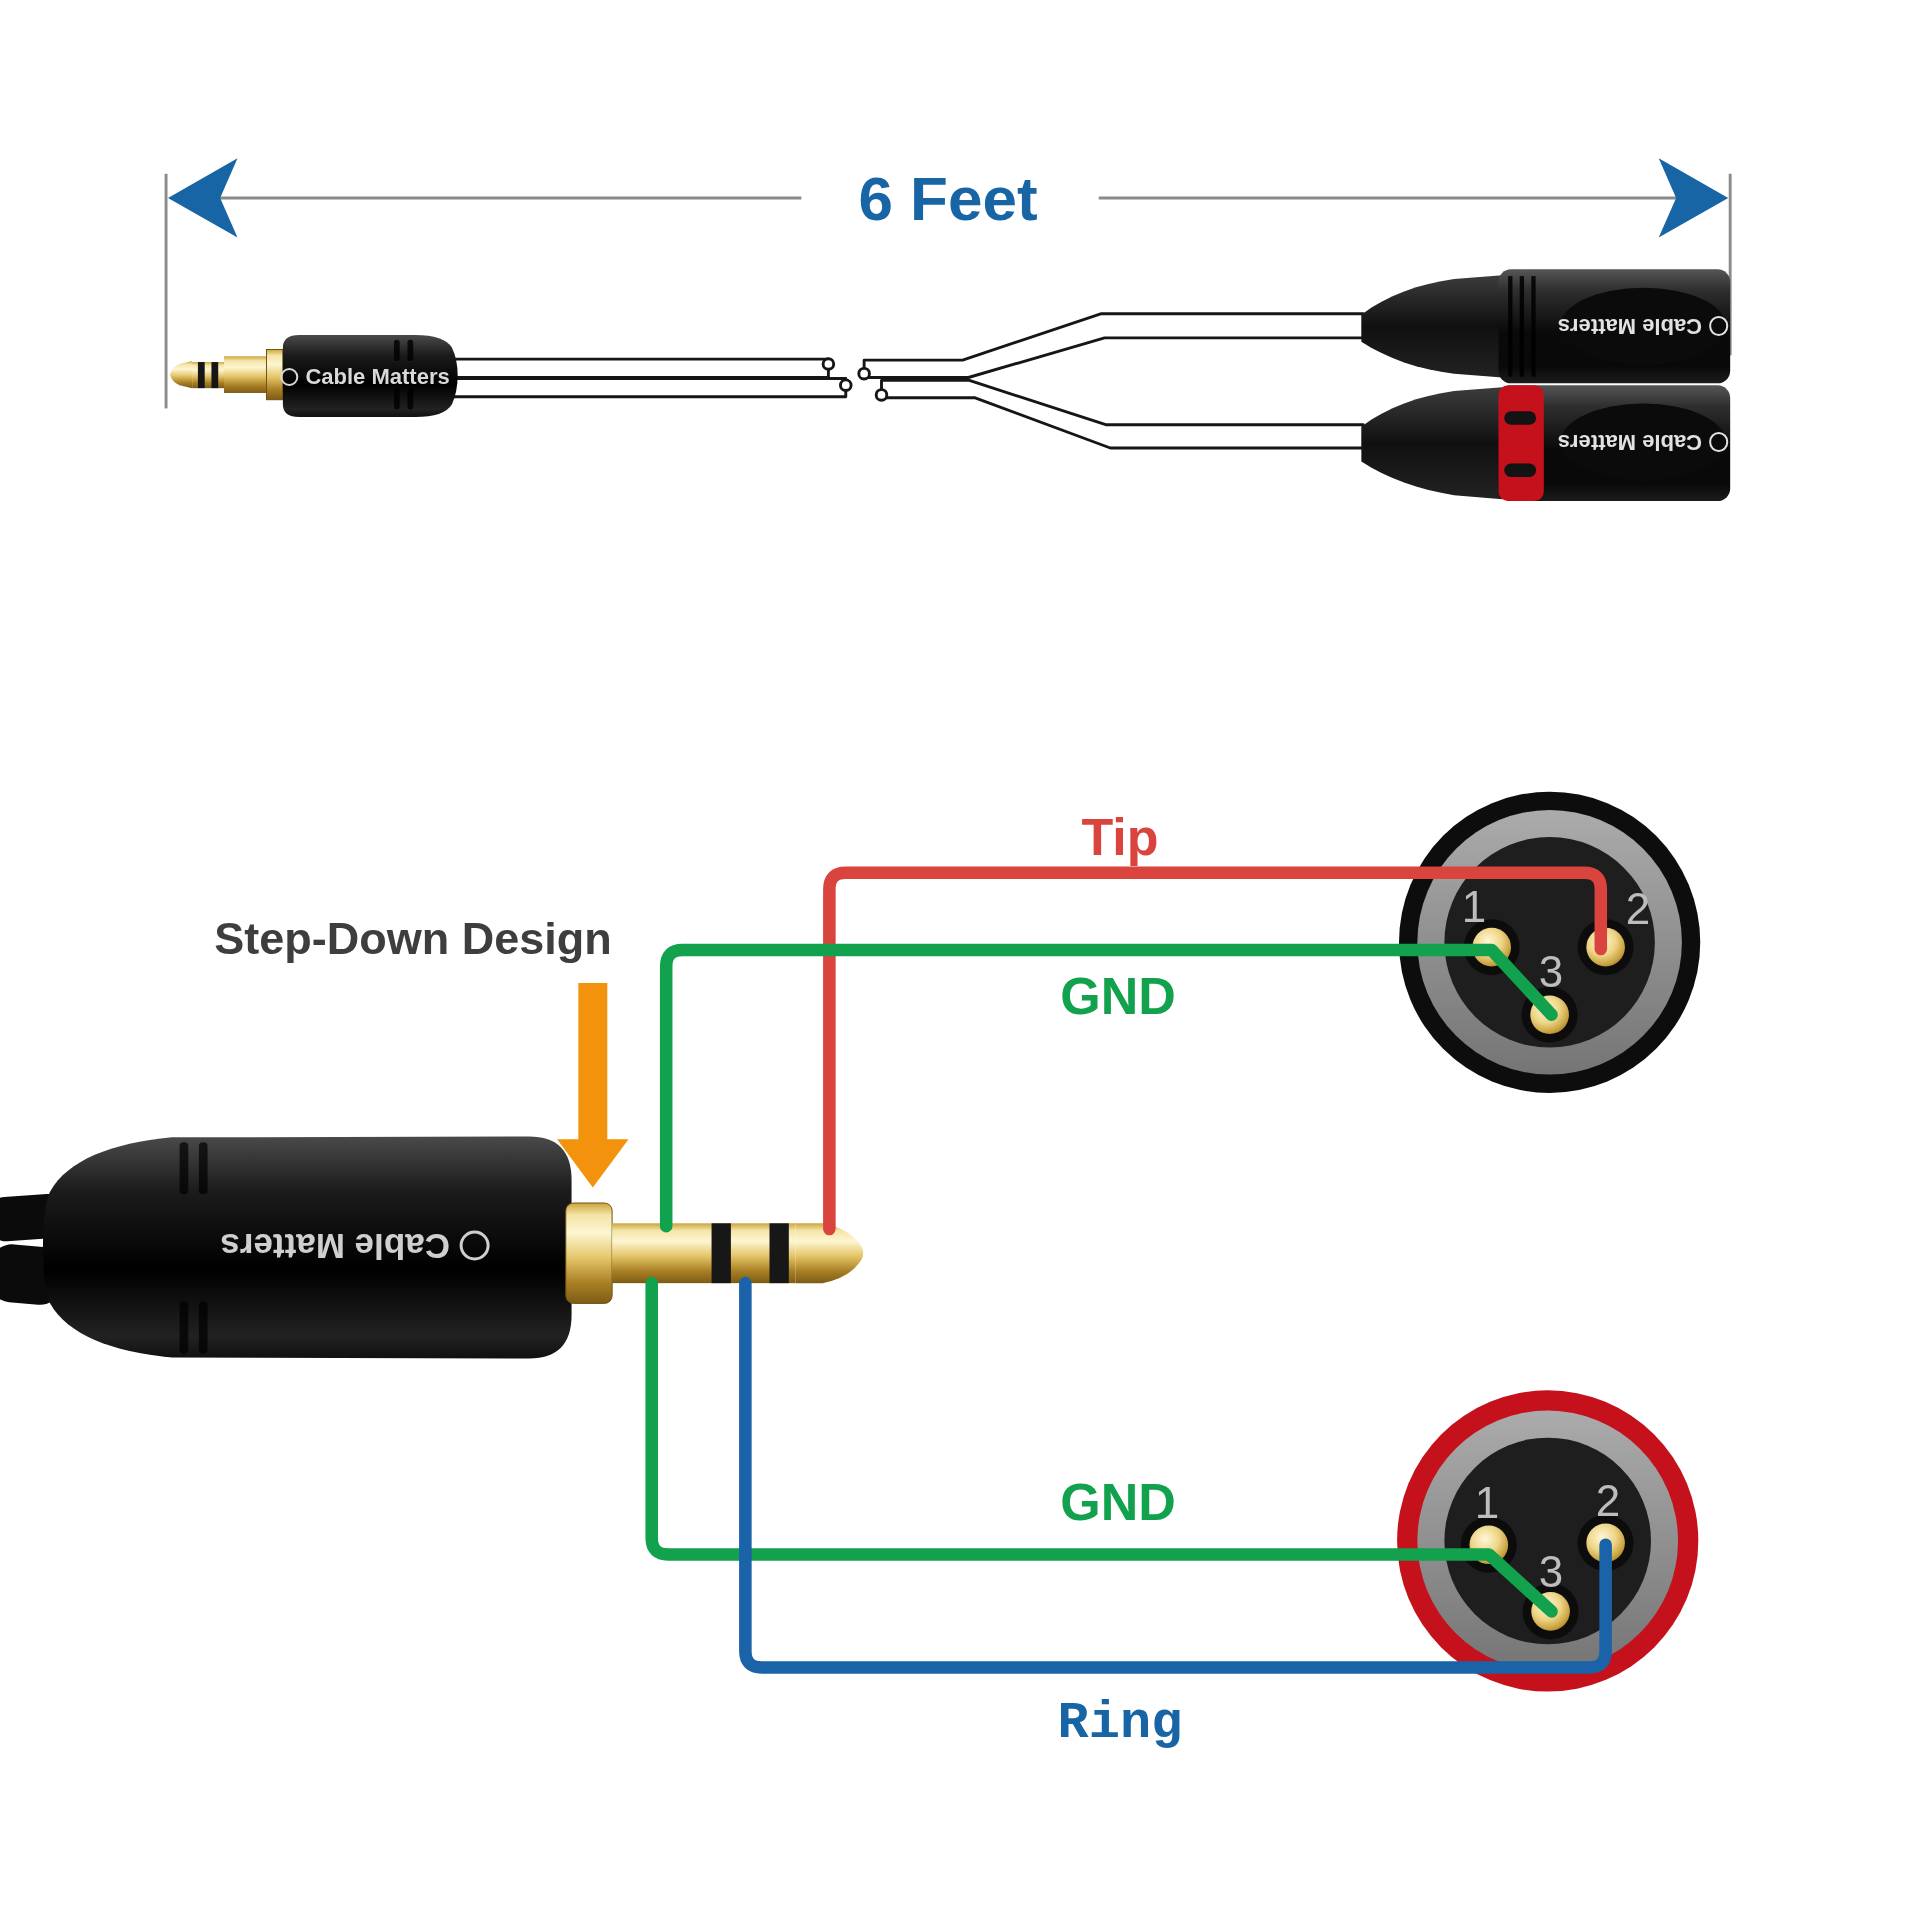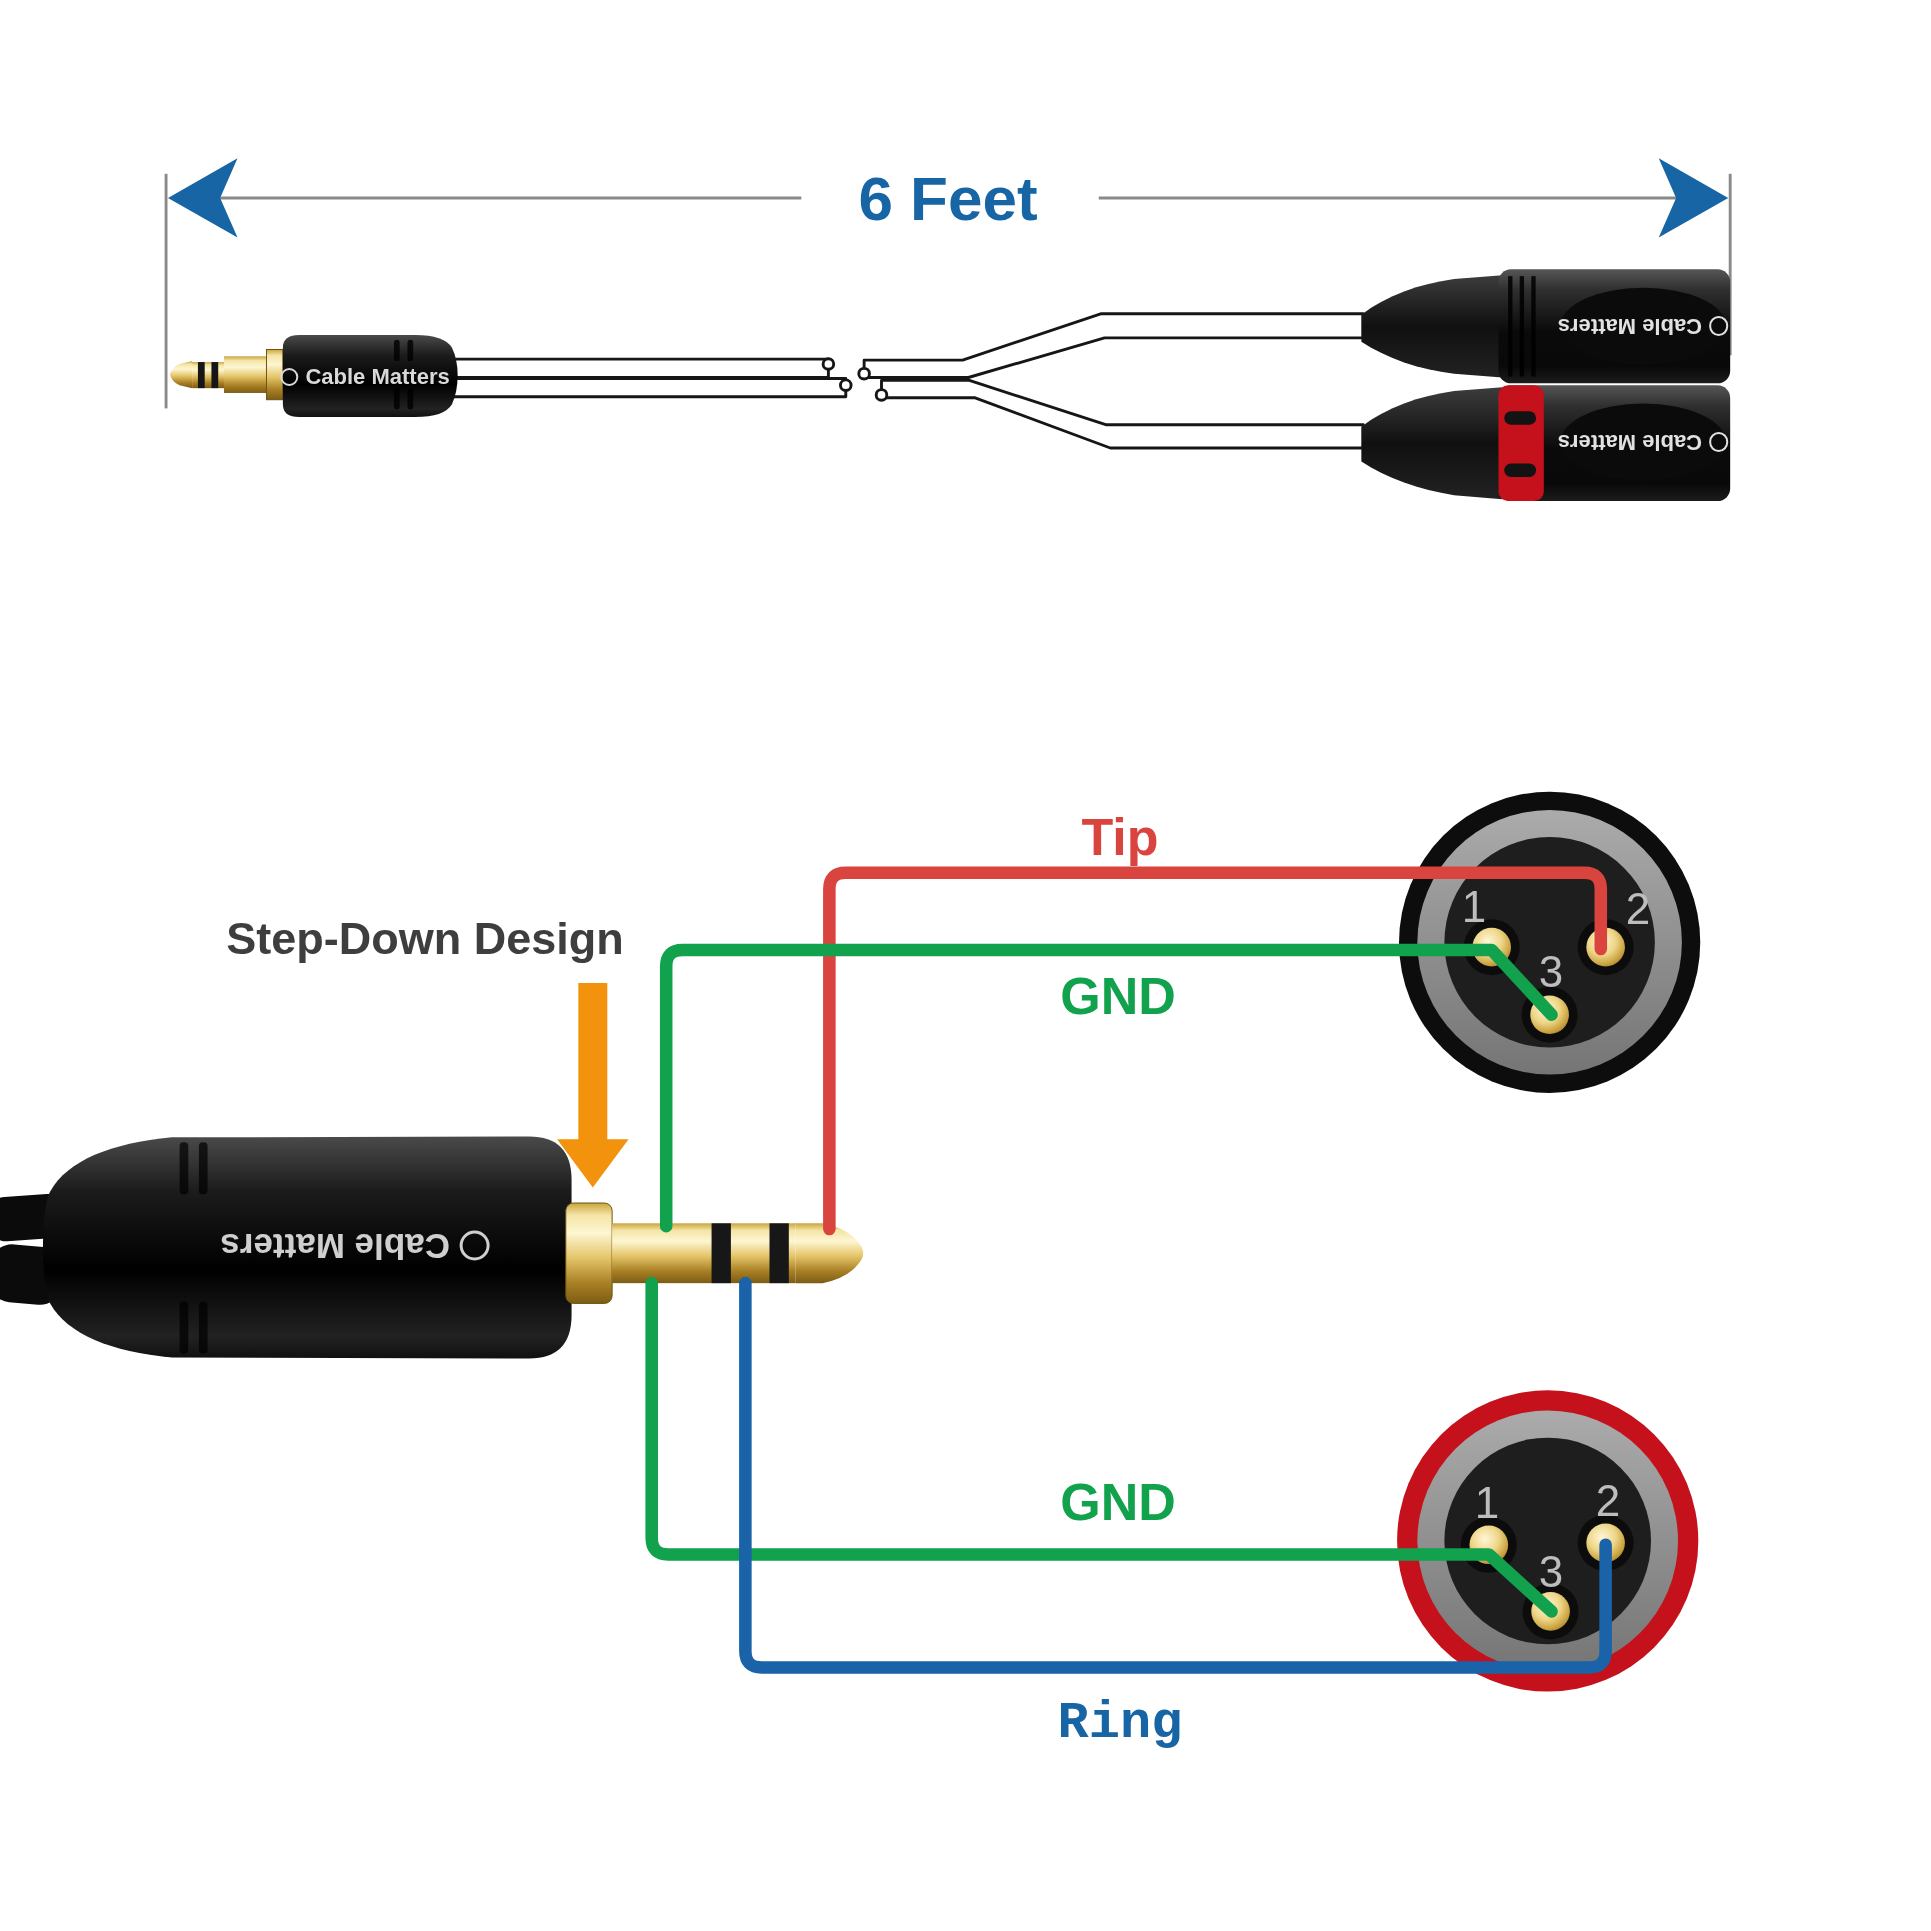--- a/index.html
+++ b/index.html
@@ -6,21 +6,21 @@
   .stage{position:relative;width:1931px;height:1931px;background:#ffffff;overflow:hidden;
          font-family:"Liberation Sans",sans-serif;}
   svg.art{position:absolute;left:0;top:0;}
   .lbl{position:absolute;transform:translate(-50%,-50%);font-weight:bold;white-space:nowrap;line-height:1;}
   .c-blue{color:#1765A4;}
   .c-red{color:#D9443F;}
   .c-green{color:#12A14C;}
   .c-dark{color:#3E3E3E;}
   .fs-dim{font-size:62px;}
   .fs-wire{font-size:52px;}
-  .fs-step{font-size:45px;margin-left:12px;}
+  .fs-step{font-size:45px;}
   .pin-num{position:absolute;transform:translate(-50%,-50%);font-size:44px;color:#BDBDBD;line-height:1;}
   .logo{position:absolute;display:flex;align-items:center;color:#D9D9D9;font-weight:bold;
         white-space:nowrap;line-height:1;}
   .logo .ring{display:inline-block;border-radius:50%;border:2.9px solid currentColor;
         box-sizing:border-box;margin-right:6.8px;}
   .logo.center{transform:translate(-50%,-50%);}
   .logo.flip{transform:translate(-50%,-50%) rotate(180deg);}
   .logo-sm{font-size:22px;} .logo-sm .ring{width:18.3px;height:18.3px;}
   .logo-md{font-size:22px;color:#E2E2E2;} .logo-md .ring{width:19.3px;height:19.3px;}
   .logo-lg{font-size:35px;color:#CFCFCF;} .logo-lg .ring{width:30px;height:30px;border-width:3.9px;margin-right:9.7px;}

